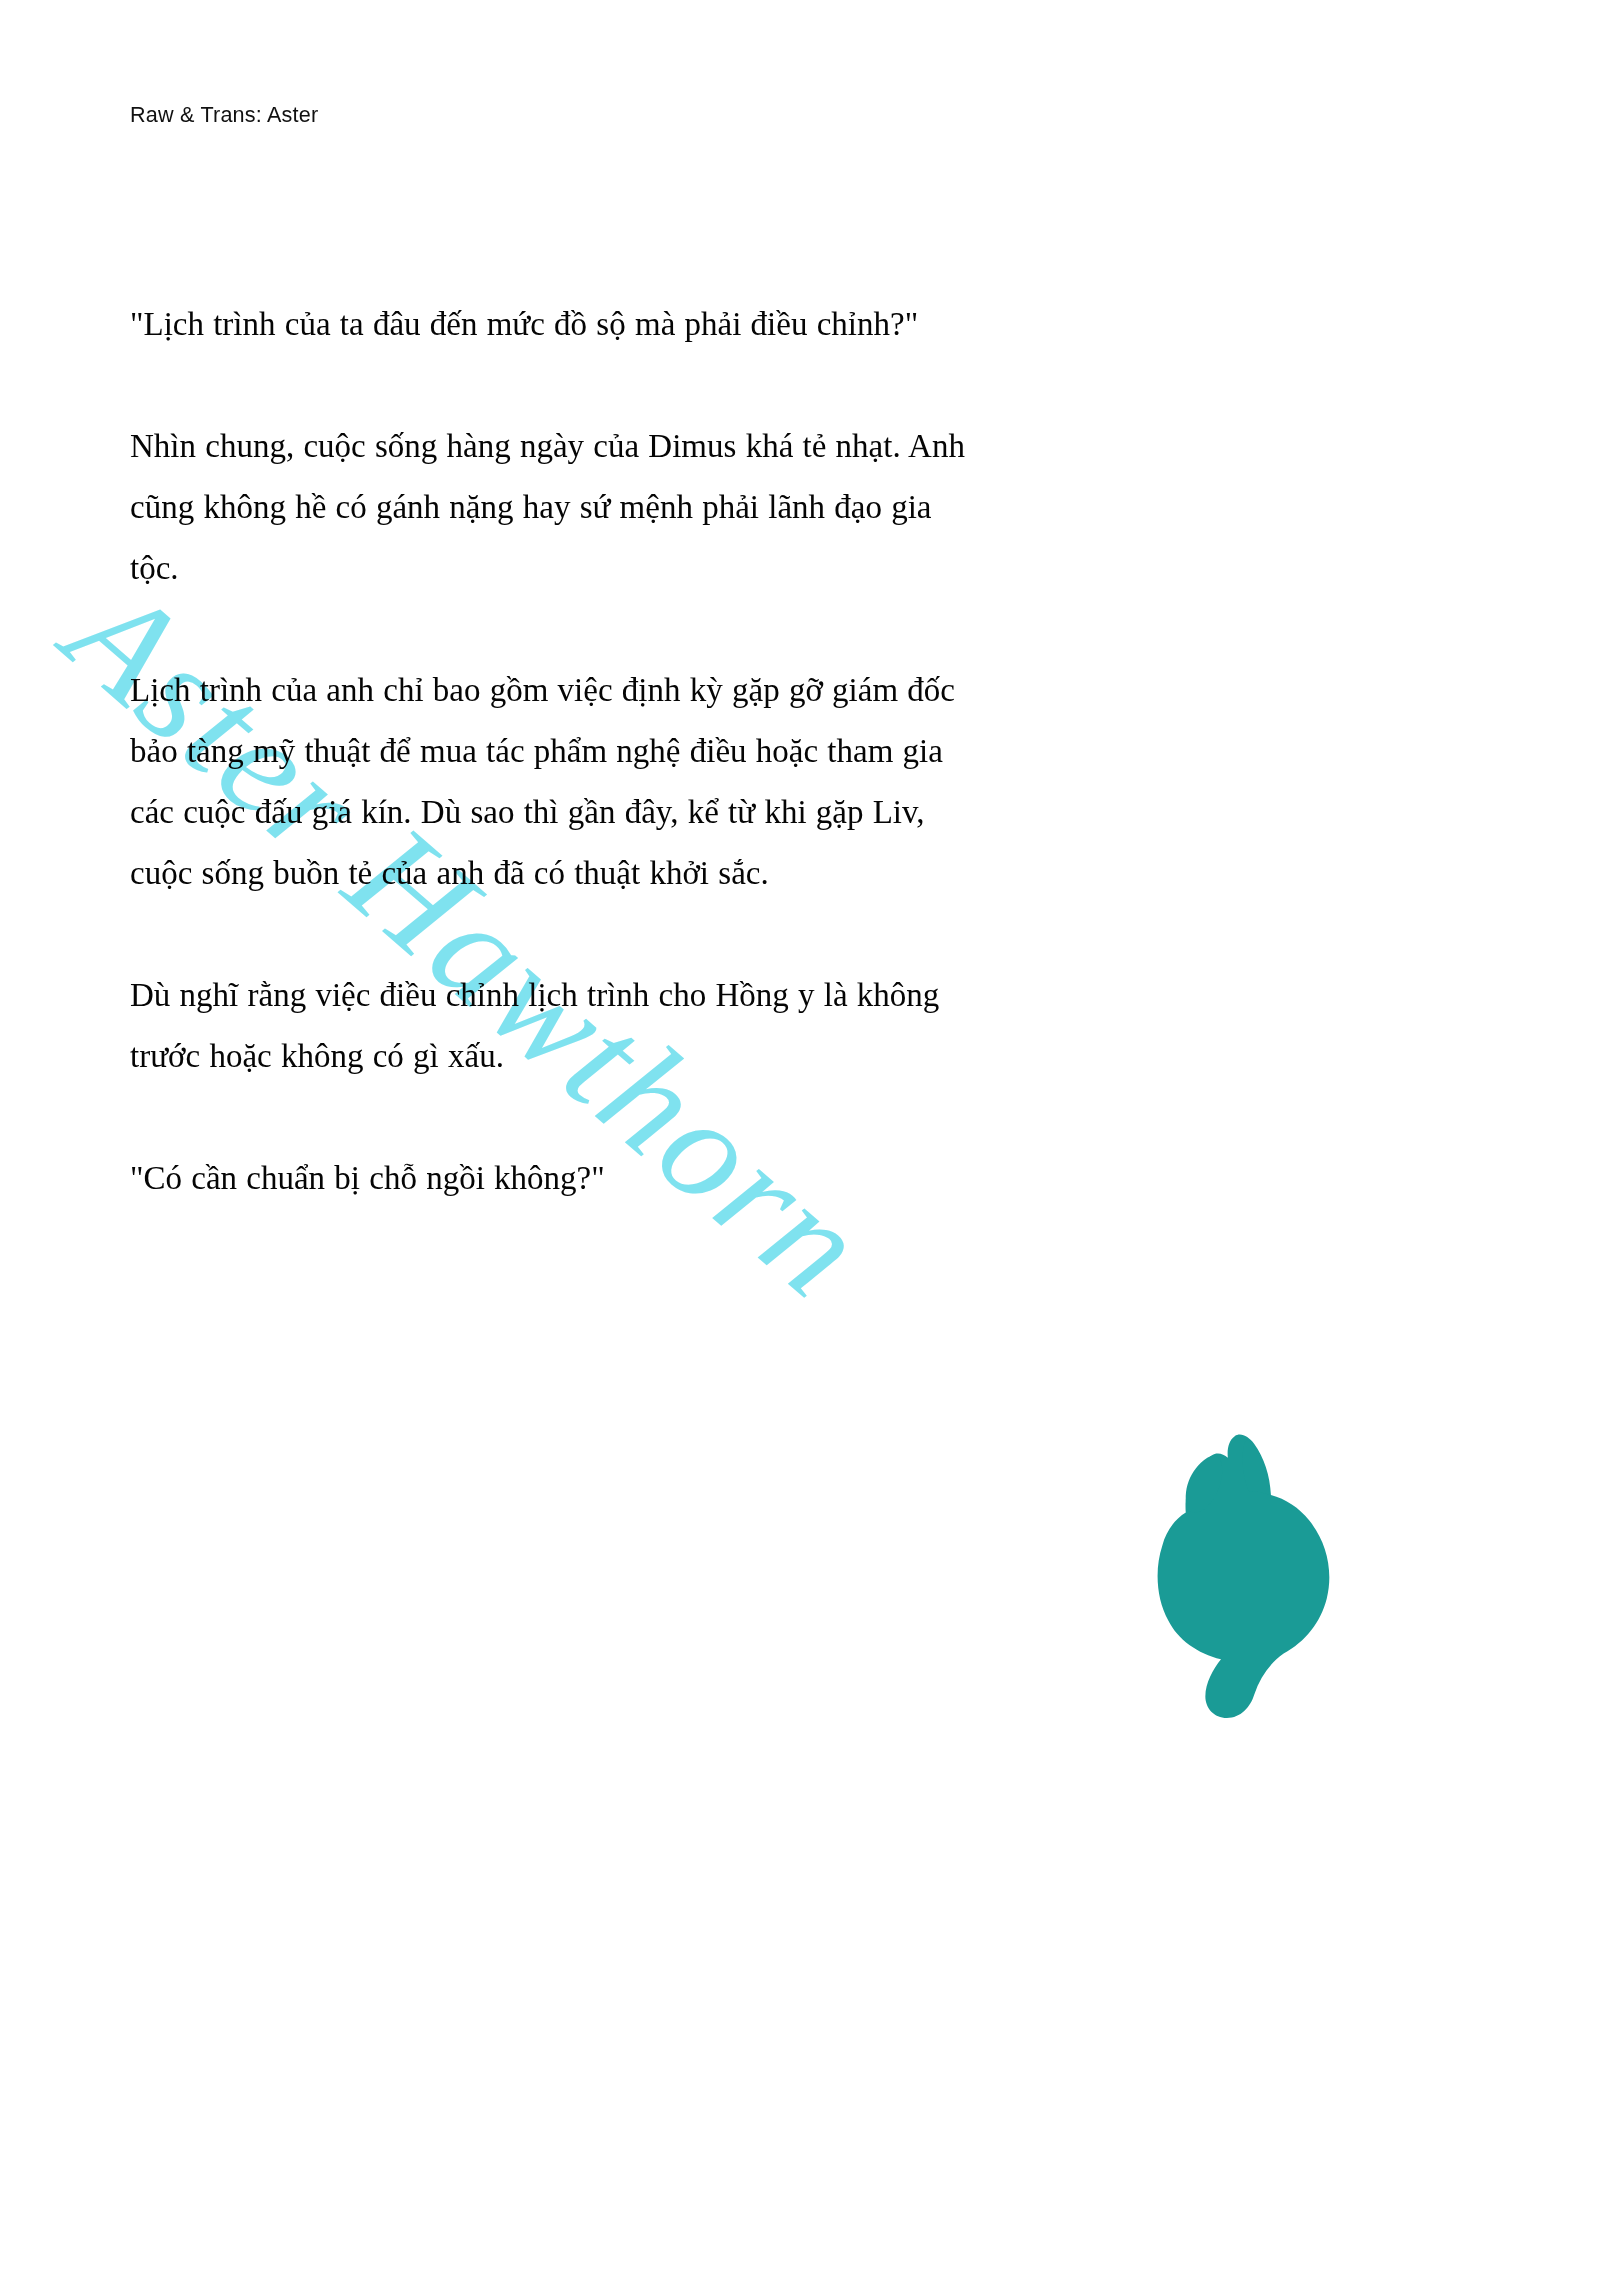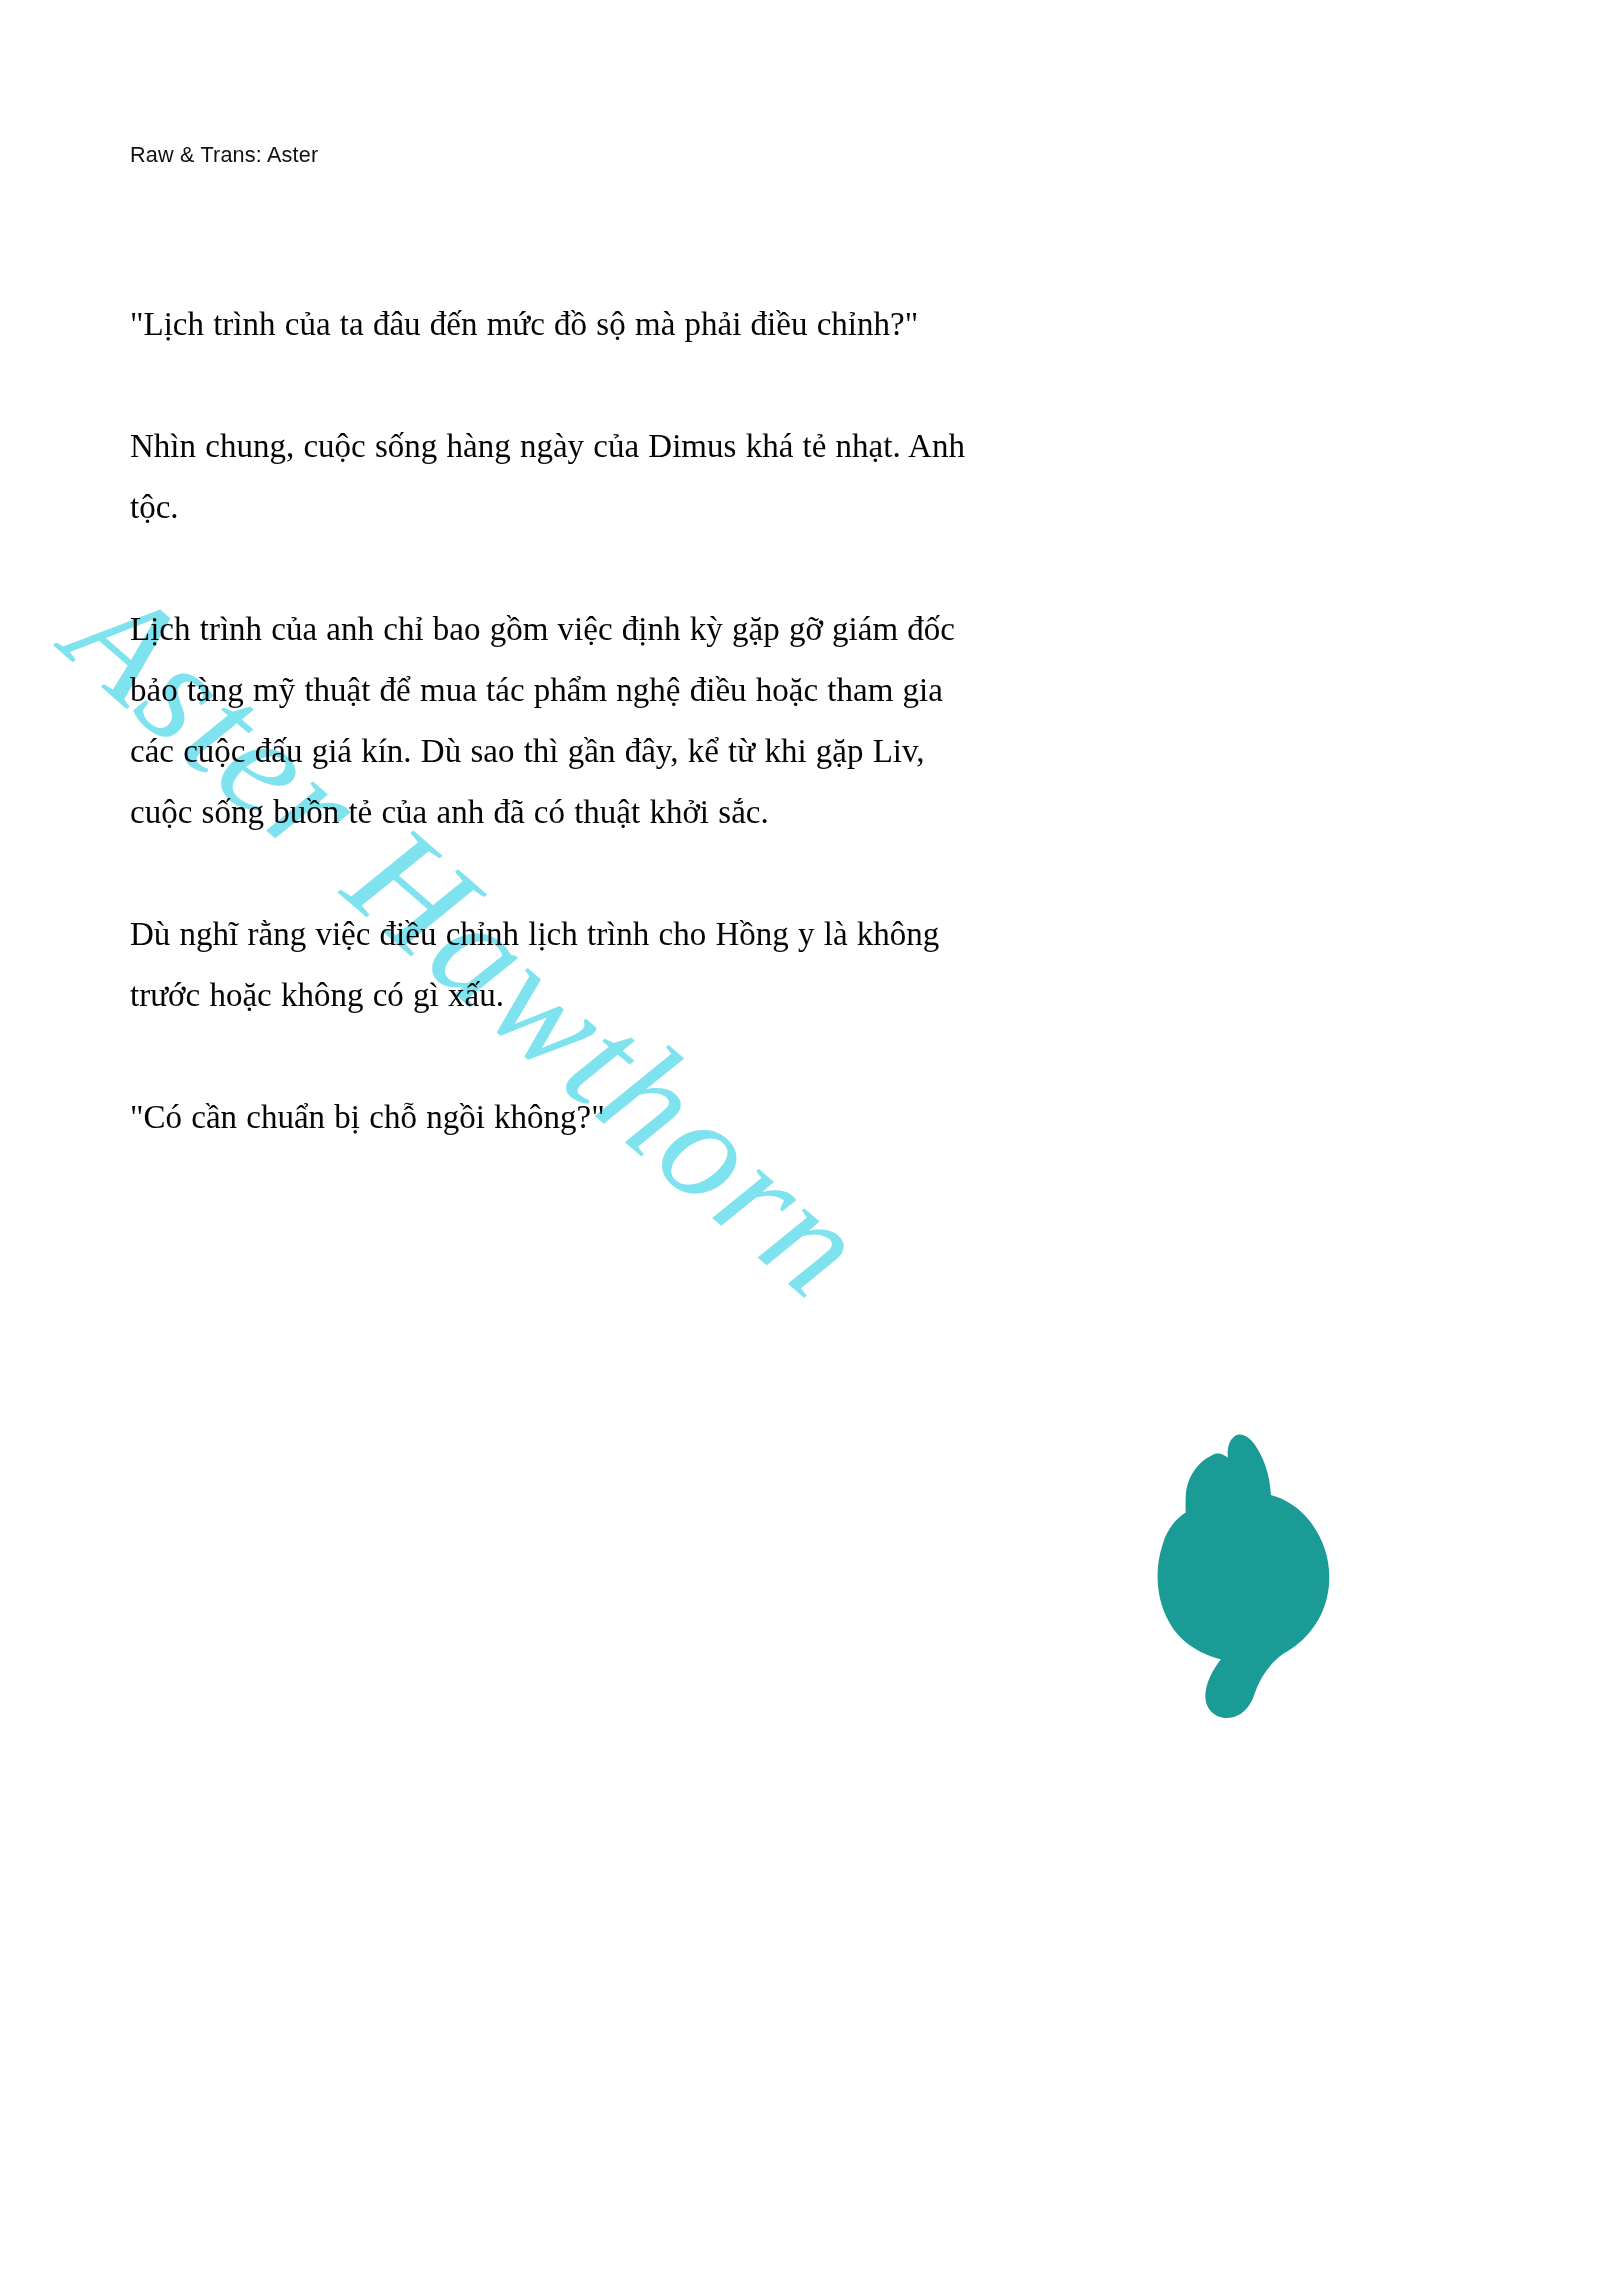--- a/index.html
+++ b/index.html
@@ -26,21 +26,20 @@
   #doc-header {
     position: absolute;
     left: 130px;
     top: 104px;
     font-family: "Liberation Sans", "DejaVu Sans", sans-serif;
     font-size: 21.6px;
     line-height: 1;
     color: #111111;
     letter-spacing: 0.2px;
     white-space: nowrap;
-    margin-top: 40px;
   }
 
   
   #body-column {
     position: absolute;
     left: 130px;
     top: 294px;
     width: 843px;
     z-index: 3;
   }
@@ -97,20 +96,21 @@
   <div id="watermark">Aster Hawthorn</div>
 
   <div id="body-column">
 
     <p class="para">
       <span class="ln">"Lịch trình của ta đâu đến mức đồ sộ mà phải điều chỉnh?"</span>
     </p>
 
     <p class="para">
       <span class="ln">Nhìn chung, cuộc sống hàng ngày của Dimus khá tẻ nhạt. Anh</span>
+      <span class="ln">cũng không hề có gánh nặng hay sứ mệnh phải lãnh đạo gia</span>
       <span class="ln">tộc.</span>
     </p>
 
     <p class="para">
       <span class="ln">Lịch trình của anh chỉ bao gồm việc định kỳ gặp gỡ giám đốc</span>
       <span class="ln">bảo tàng mỹ thuật để mua tác phẩm nghệ điều hoặc tham gia</span>
       <span class="ln">các cuộc đấu giá kín. Dù sao thì gần đây, kể từ khi gặp Liv,</span>
       <span class="ln">cuộc sống buồn tẻ của anh đã có thuật khởi sắc.</span>
     </p>
 

